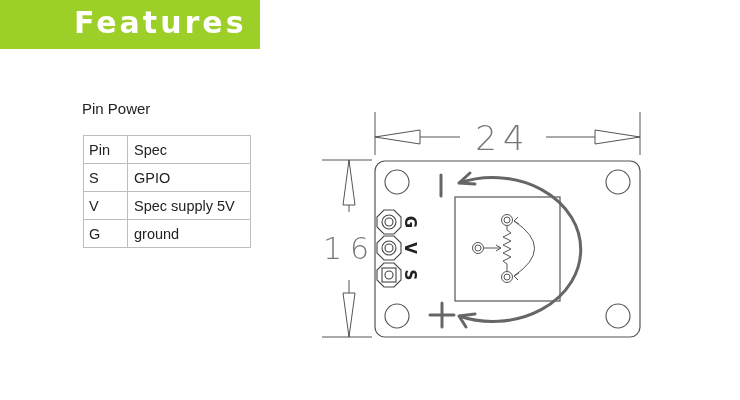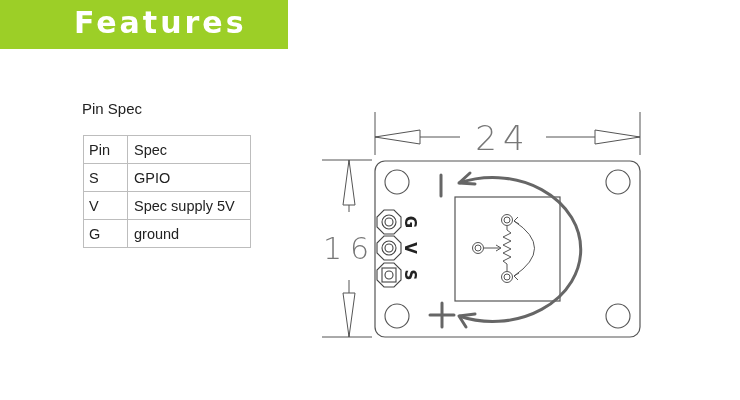--- a/index.html
+++ b/index.html
@@ -3,21 +3,20 @@
 <meta charset="utf-8">
 <style>
   html, body { margin: 0; padding: 0; }
   body {
     width: 740px; height: 400px; background: #ffffff; position: relative; overflow: hidden;
     font-family: "Liberation Sans", "DejaVu Sans", sans-serif; color: #222;
   }
   .banner {
     position: absolute; left: 0; top: 0; width: 260px; height: 49px;
     background: #9ccf27;
-    padding-left: 28px;
   }
   .banner-title {
     position: absolute; left: 74px; top: 3px; color: #fff;
     font-family: "DejaVu Sans", sans-serif; font-weight: bold;
     font-size: 30px; letter-spacing: 3px; line-height: 40px;
   }
   .pin-spec-title {
     position: absolute; left: 82px; top: 100px; font-size: 15px; color: #222;
   }
   table.spec {
@@ -33,21 +32,21 @@
   .dim-text { font-family: "DejaVu Sans", sans-serif; font-weight: 200; fill: #777; }
   .pin-label { font-family: "DejaVu Sans", sans-serif; font-weight: bold; fill: #222; font-size: 15px; }
 </style>
 </head>
 <body>
 
 <div class="banner">
   <div class="banner-title">Features</div>
 </div>
 
-<div class="pin-spec-title">Pin Spec</div>
+<div class="pin-spec-title">Pin Power</div>
 
 <table class="spec">
   <tbody>
       <tr>
     <td class="c1">Pin</td>
     <td class="c2">Spec</td>
   </tr>
   <tr>
     <td class="c1">S</td>
     <td class="c2">GPIO</td>

